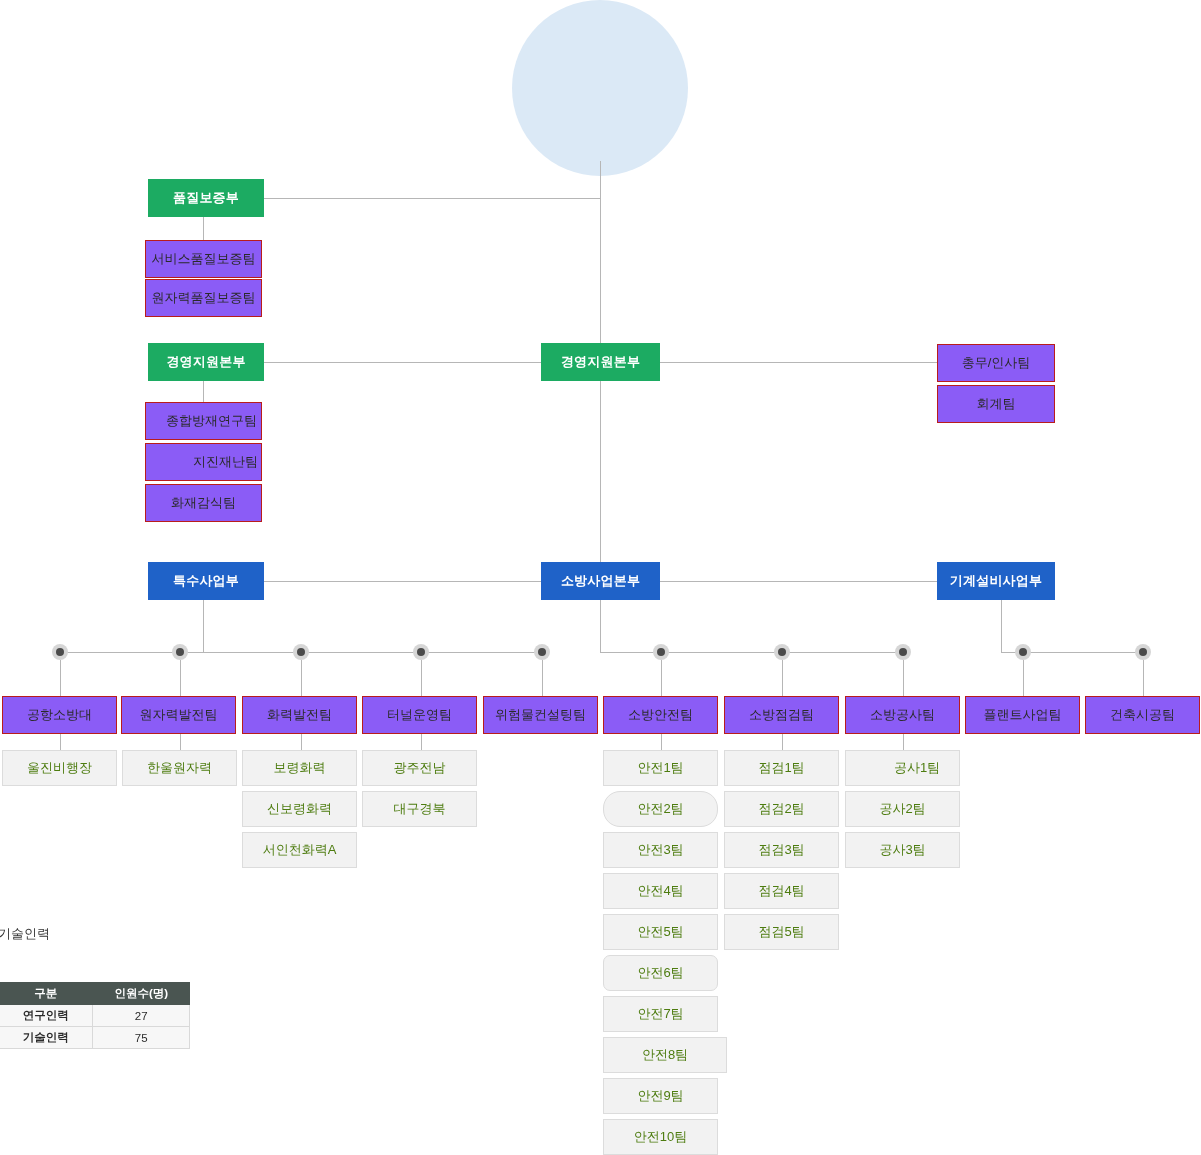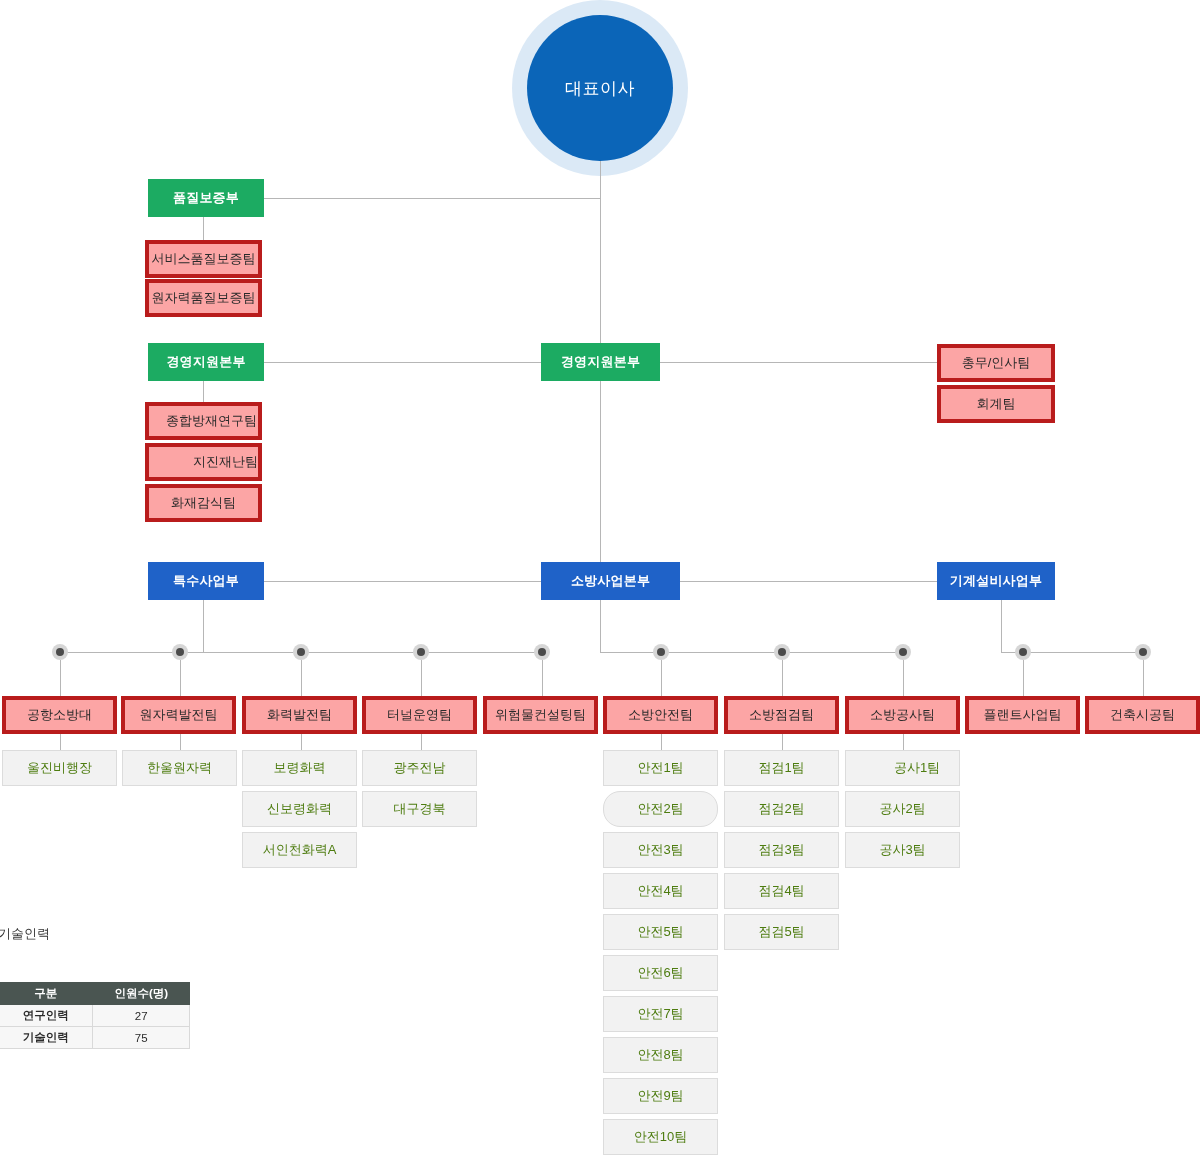--- a/index.html
+++ b/index.html
@@ -59,22 +59,22 @@
     letter-spacing: .2px;
   }
   .box-blue {
     background: #1f62c8;
     color: #ffffff;
     height: 38px;
     font-weight: bold;
     letter-spacing: .2px;
   }
   .box-lblue {
-    background: #fca5a5;
-    border: 4px solid #b91c1c;
+    background: #8b5cf6;
+    border: 1px solid #b91c1c;
     color: #2a2a2a;
     height: 38px;
   }
   .box-gray {
     background: #f2f2f2;
     border: 1px solid #dcdcdc;
     color: #4d7c0f;
     height: 36px;
   }
 
@@ -127,23 +127,20 @@
     font-size: 11.5px;
   }
   .tbl td.num { font-weight: normal; }
 </style>
 </head>
 <body>
 
 <div id="chart">
 
   <div class="ceo-ring"></div>
-  <div class="ceo-circle">
-    <span>대표이사</span>
-  </div>
 
   <div class="line vline" style="left:600px; top:161px; height:419px;"></div>
 
   <div class="line hline" style="left:264px; top:198px; width:337px;"></div>
   <div class="box box-green" style="left:148px; top:179px; width:116px;">
     <span>품질보증부</span>
   </div>
   <div class="line vline" style="left:203px; top:217px; height:23px;"></div>
   <div class="box box-lblue" style="left:145px; top:240px; width:117px;">
     <span>서비스품질보증팀</span>
@@ -179,21 +176,21 @@
   <div class="box box-lblue" style="left:937px; top:385px; width:118px;">
     <span>회계팀</span>
   </div>
 
   <div class="line hline" style="left:264px; top:581px; width:277px;"></div>
   <div class="line hline" style="left:660px; top:581px; width:277px;"></div>
 
   <div class="box box-blue" style="left:148px; top:562px; width:116px;">
     <span>특수사업부</span>
   </div>
-  <div class="box box-blue" style="left:541px; top:562px; width:139px;text-align:right;">
+  <div class="box box-blue" style="left:541px; top:562px; width:119px;text-align:right;">
     <span>소방사업본부</span>
   </div>
   <div class="box box-blue" style="left:937px; top:562px; width:118px;">
     <span>기계설비사업부</span>
   </div>
 
   <div class="line vline" style="left:203px; top:600px; height:52px;"></div>
   <div class="line vline" style="left:600px; top:600px; height:52px;"></div>
   <div class="line vline" style="left:1001px; top:600px; height:52px;"></div>
 
@@ -270,27 +267,27 @@
   </div>
   <div class="box box-gray" style="left:603px; top:832px; width:115px;">
     <span>안전3팀</span>
   </div>
   <div class="box box-gray" style="left:603px; top:873px; width:115px;">
     <span>안전4팀</span>
   </div>
   <div class="box box-gray" style="left:603px; top:914px; width:115px;">
     <span>안전5팀</span>
   </div>
-  <div class="box box-gray" style="left:603px; top:955px; width:115px;">
+  <div class="box box-gray" style="left:603px; top:955px; width:115px;border-radius:7px;">
     <span>안전6팀</span>
   </div>
   <div class="box box-gray" style="left:603px; top:996px; width:115px;">
     <span>안전7팀</span>
   </div>
-  <div class="box box-gray" style="left:603px; top:1037px; width:115px;">
+  <div class="box box-gray" style="left:603px; top:1037px; width:124px;">
     <span>안전8팀</span>
   </div>
   <div class="box box-gray" style="left:603px; top:1078px; width:115px;">
     <span>안전9팀</span>
   </div>
   <div class="box box-gray" style="left:603px; top:1119px; width:115px;text-align:center;">
     <span>안전10팀</span>
   </div>
 
   <div class="dot" style="left:774px; top:644px;"></div>

